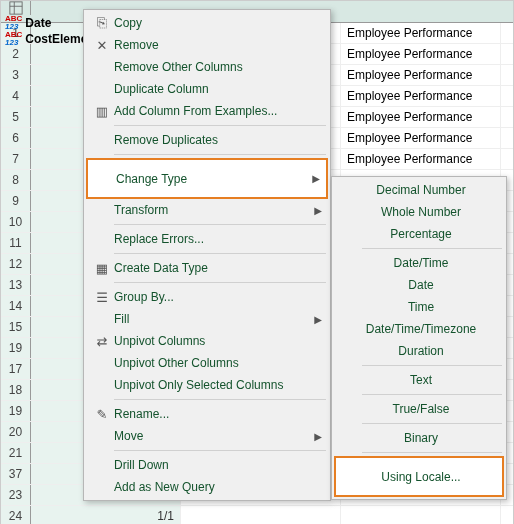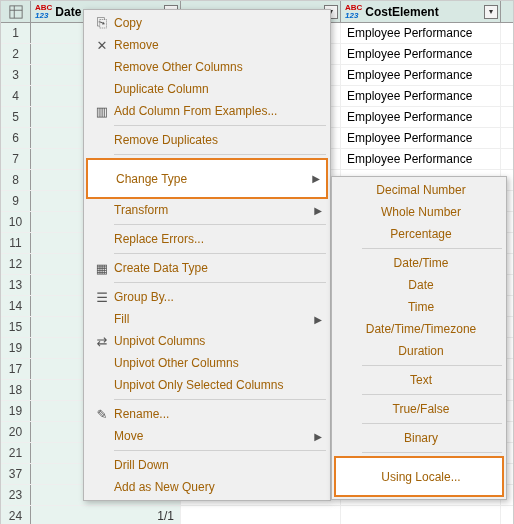--- a/index.html
+++ b/index.html
@@ -1,19 +1,19 @@
 <!DOCTYPE html>
 <html><head>
 <meta charset="utf-8">
 <style>
 * { box-sizing: border-box; margin: 0; padding: 0; font-family: "Segoe UI", sans-serif; font-size: 12px; }
 body { background: #fff; width: 514px; height: 524px; overflow: hidden; position: relative; }
 
 .grid { display: flex; flex-direction: column; border: 1px solid #ccc; }
-.header-row { display: flex; background: #d8e8e3; border-bottom: 1px solid #999; height: 22px; }
+.header-row { display: flex; background: #d8e8e3; border-bottom: 1px solid #999; height: 22px; flex-direction: column; }
 .corner { width: 30px; background: #d8e8e3; border-right: 1px solid #999; display: flex; align-items: center; justify-content: center; }
 .corner svg { width: 14px; height: 14px; }
 .col { border-right: 1px solid #999; display: flex; align-items: center; padding: 0 4px; position: relative; }
 .col-date { width: 150px; }
 .col-hidden { width: 160px; }
 .col-cost { width: 160px; }
 .type-icon { font-size: 9px; color: #333; margin-right: 3px; line-height: 1; }
 .type-icon .abc { color: #c00; font-weight: bold; font-size: 8px; display: block; }
 .type-icon .n123 { color: #0066cc; font-weight: bold; font-size: 8px; display: block; font-style: italic; }
 .col-label { font-weight: 600; flex: 1; }
@@ -25,21 +25,21 @@
 .cell-date { width: 150px; background: #e8f3ef; justify-content: flex-end; color: #333; }
 .cell-hidden { width: 160px; }
 .cell-cost { width: 160px; }
 
 
 .menu { position: absolute; background: #f0f0f0; border: 1px solid #b6b6b6; box-shadow: 2px 2px 6px rgba(0,0,0,0.25); padding: 2px; }
 .menu1 { left: 83px; top: 9px; width: 248px; }
 .menu-item { display: flex; align-items: center; height: 22px; padding: 0 18px 0 4px; position: relative; cursor: default; }
 .menu-item.hl { background: #fff; border: 2px solid #e67e22; height: 41px; }
 .menu-icon { width: 24px; display: flex; align-items: center; justify-content: center; color: #555; font-size: 13px; }
-.menu-label { flex: 1; color: #a16207; }
+.menu-label { flex: 1; color: #14532d; }
 .menu-arrow { position: absolute; right: 6px; font-size: 10px; color: #555; }
 .sep { height: 1px; background: #d0d0d0; margin: 3px 2px 3px 28px; }
 
 .menu2 { left: 331px; top: 176px; width: 176px; }
 .menu2 .menu-item { padding-left: 22px; text-align: center; }
 
 svg.ico { width: 14px; height: 14px; }
 </style>
 </head>
 <body>

